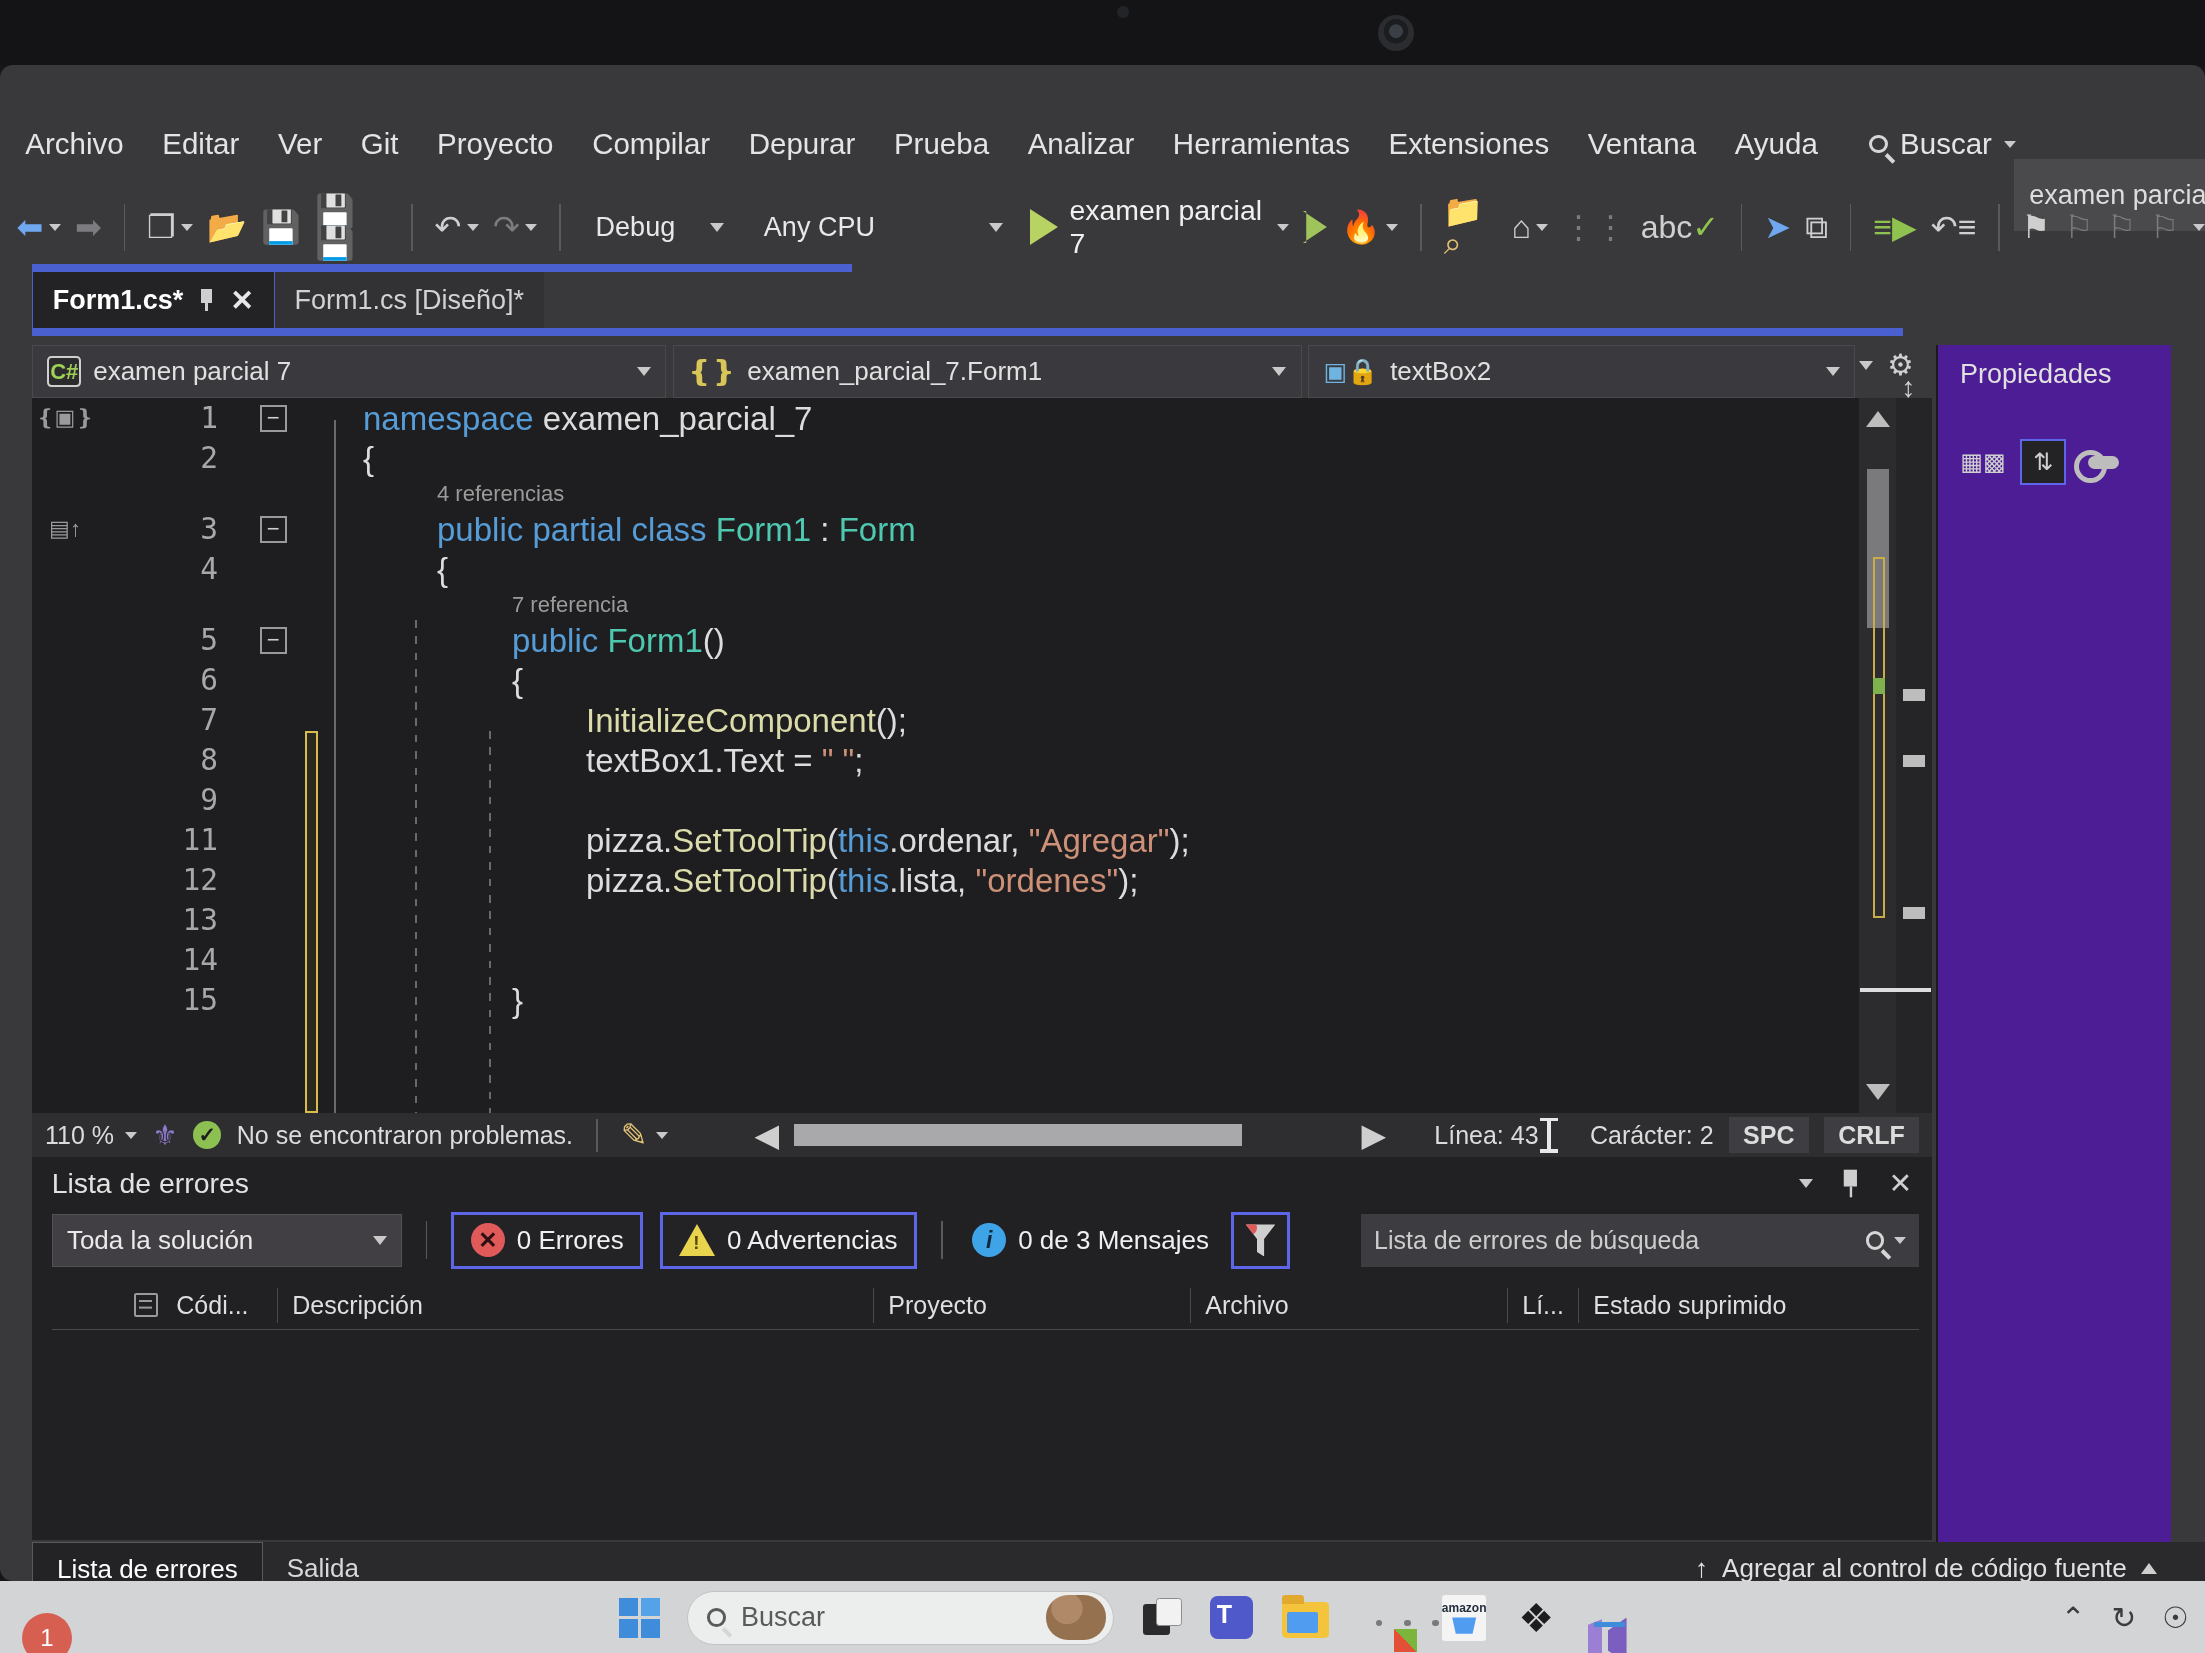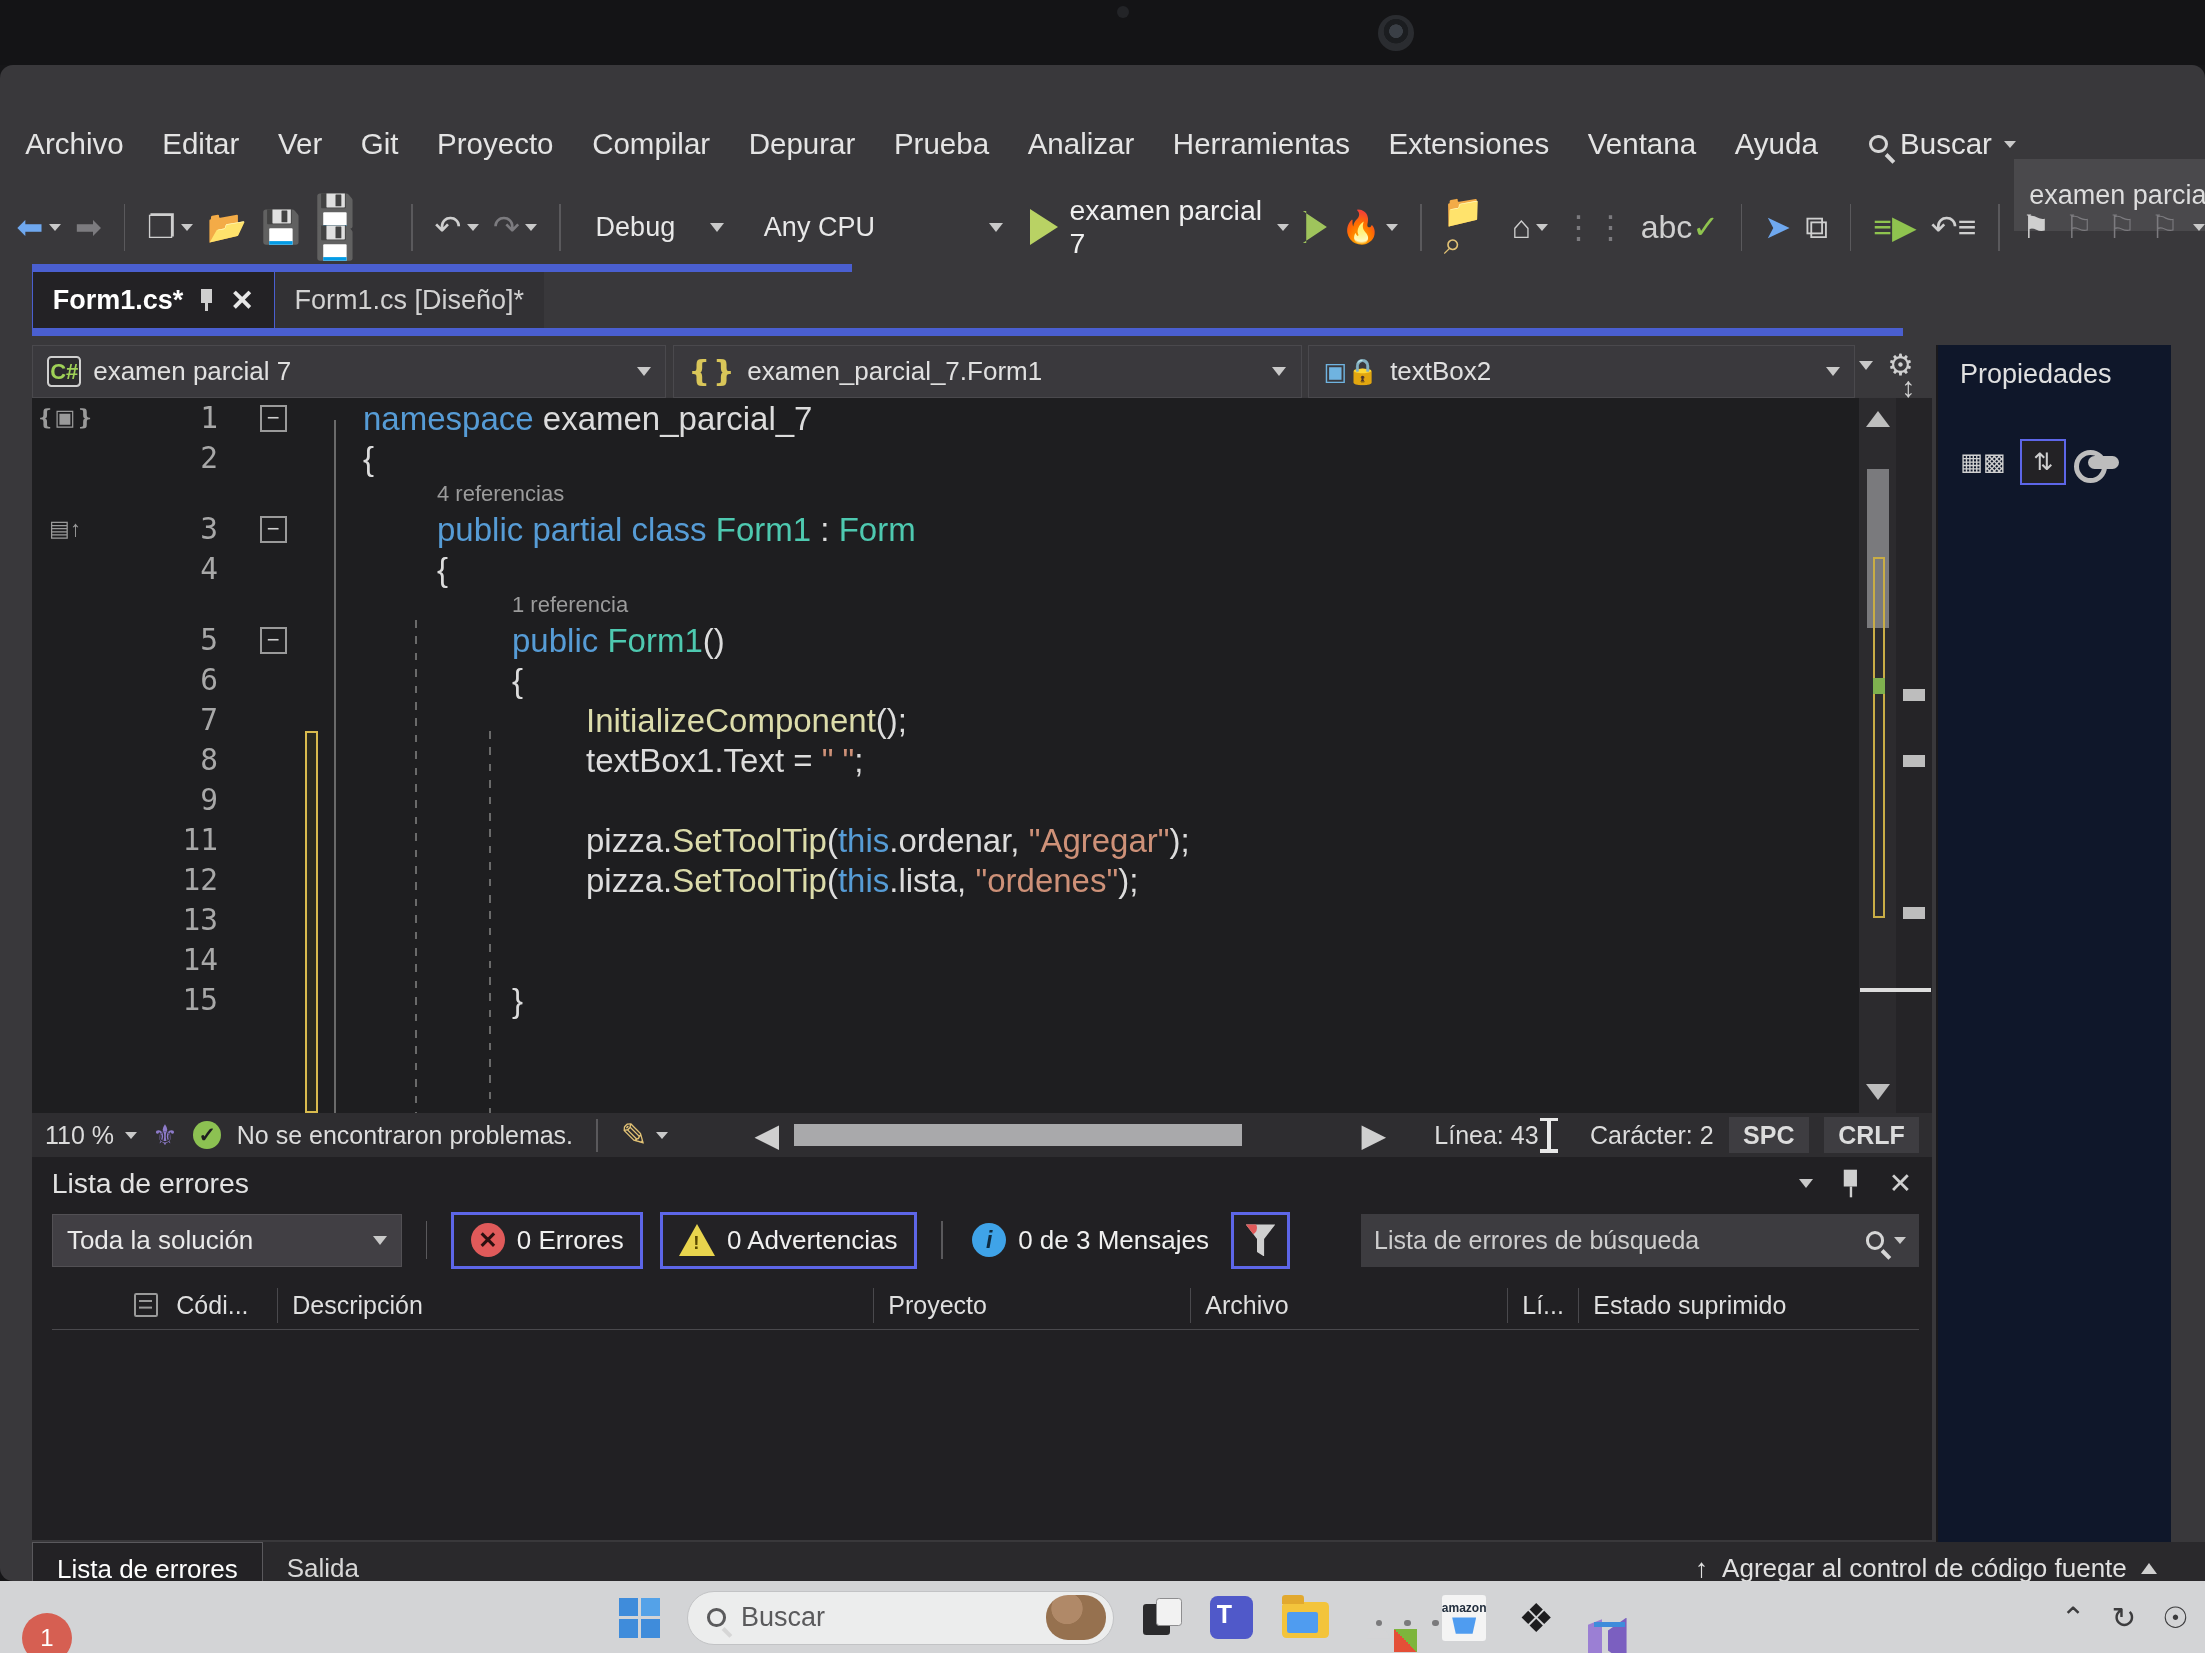--- a/index.html
+++ b/index.html
@@ -127,21 +127,21 @@
   .srcctl{margin-left:auto;display:flex;align-items:center;gap:14.2px;padding-right:49px;font-size:26px;color:#e0e0e0;}
   .uptri{width:0;height:0;border-left:8.8px solid transparent;border-right:8.8px solid transparent;border-bottom:11px solid #cfcfcf;}
 
   
   .statusbar{position:absolute;left:0;top:1529px;width:2205px;height:51px;background:#413f43;display:flex;align-items:center;
     font-size:26px;color:#ececec;gap:13px;padding-left:11px;}
   .bubble{width:35px;height:26px;border:2.7px solid #d8d8d8;border-radius:3.3px;position:relative;}
   .bubble::after{content:"";position:absolute;left:3.3px;bottom:-9.8px;width:0;height:0;border-left:5.5px solid transparent;border-right:5.5px solid transparent;border-top:8.8px solid #d8d8d8;}
 
   
-  .props{position:absolute;left:1936px;top:280px;width:235px;height:1197px;background:#0f172a;border-left:2.2px solid #1a191c;}
+  .props{position:absolute;left:1936px;top:280px;width:235px;height:1197px;background:#4c1d95;border-left:2.2px solid #1a191c;}
   .ptitle{font-size:27px;color:#e0e0e0;padding:14.2px 0 0 22px;}
   .picons{display:flex;gap:14.2px;margin:49px 0 0 22px;align-items:center;}
   .pico{width:46px;height:46px;display:flex;align-items:center;justify-content:center;color:#cfcfcf;font-size:24px;}
   .pico.sel{border:2.7px solid #5d66e8;background:#232225;}
   .keyico{display:inline-block;width:31px;height:13px;background:#bdbdbd;border-radius:6.6px;position:relative;}
   .keyico::before{content:"";position:absolute;left:-14.2px;top:-5.5px;width:23px;height:23px;border:5.5px solid #bdbdbd;border-radius:50%;}
 
   
   .taskbar{position:absolute;left:0;top:1581px;width:2205px;height:73px;background:#d3d4d6;display:flex;align-items:center;}
   .tgroup{display:flex;align-items:center;gap:28.4px;margin:0 auto;}
@@ -387,21 +387,21 @@
           <div class="erow">
             <div class="emargin"></div>
             <div class="enum">4</div>
             <div class="egut"></div>
             <div class="ecode" style="padding-left: 126px;"><span class="pl">{</span></div>
           </div>
           <div class="erow lens">
             <div class="emargin"></div>
             <div class="enum"></div>
             <div class="egut"></div>
-            <div class="lenstext" style="padding-left: 201px;">1 referencia</div>
+            <div class="lenstext" style="padding-left: 201px;">7 referencia</div>
           </div>
           <div class="erow">
             <div class="emargin"></div>
             <div class="enum">5</div>
             <div class="egut">
               <span class="fold">−</span>
             </div>
             <div class="ecode" style="padding-left: 201px;"><span class="kw">public</span><span class="ty"> Form1</span><span class="pl">()</span></div>
           </div>
           <div class="erow">

